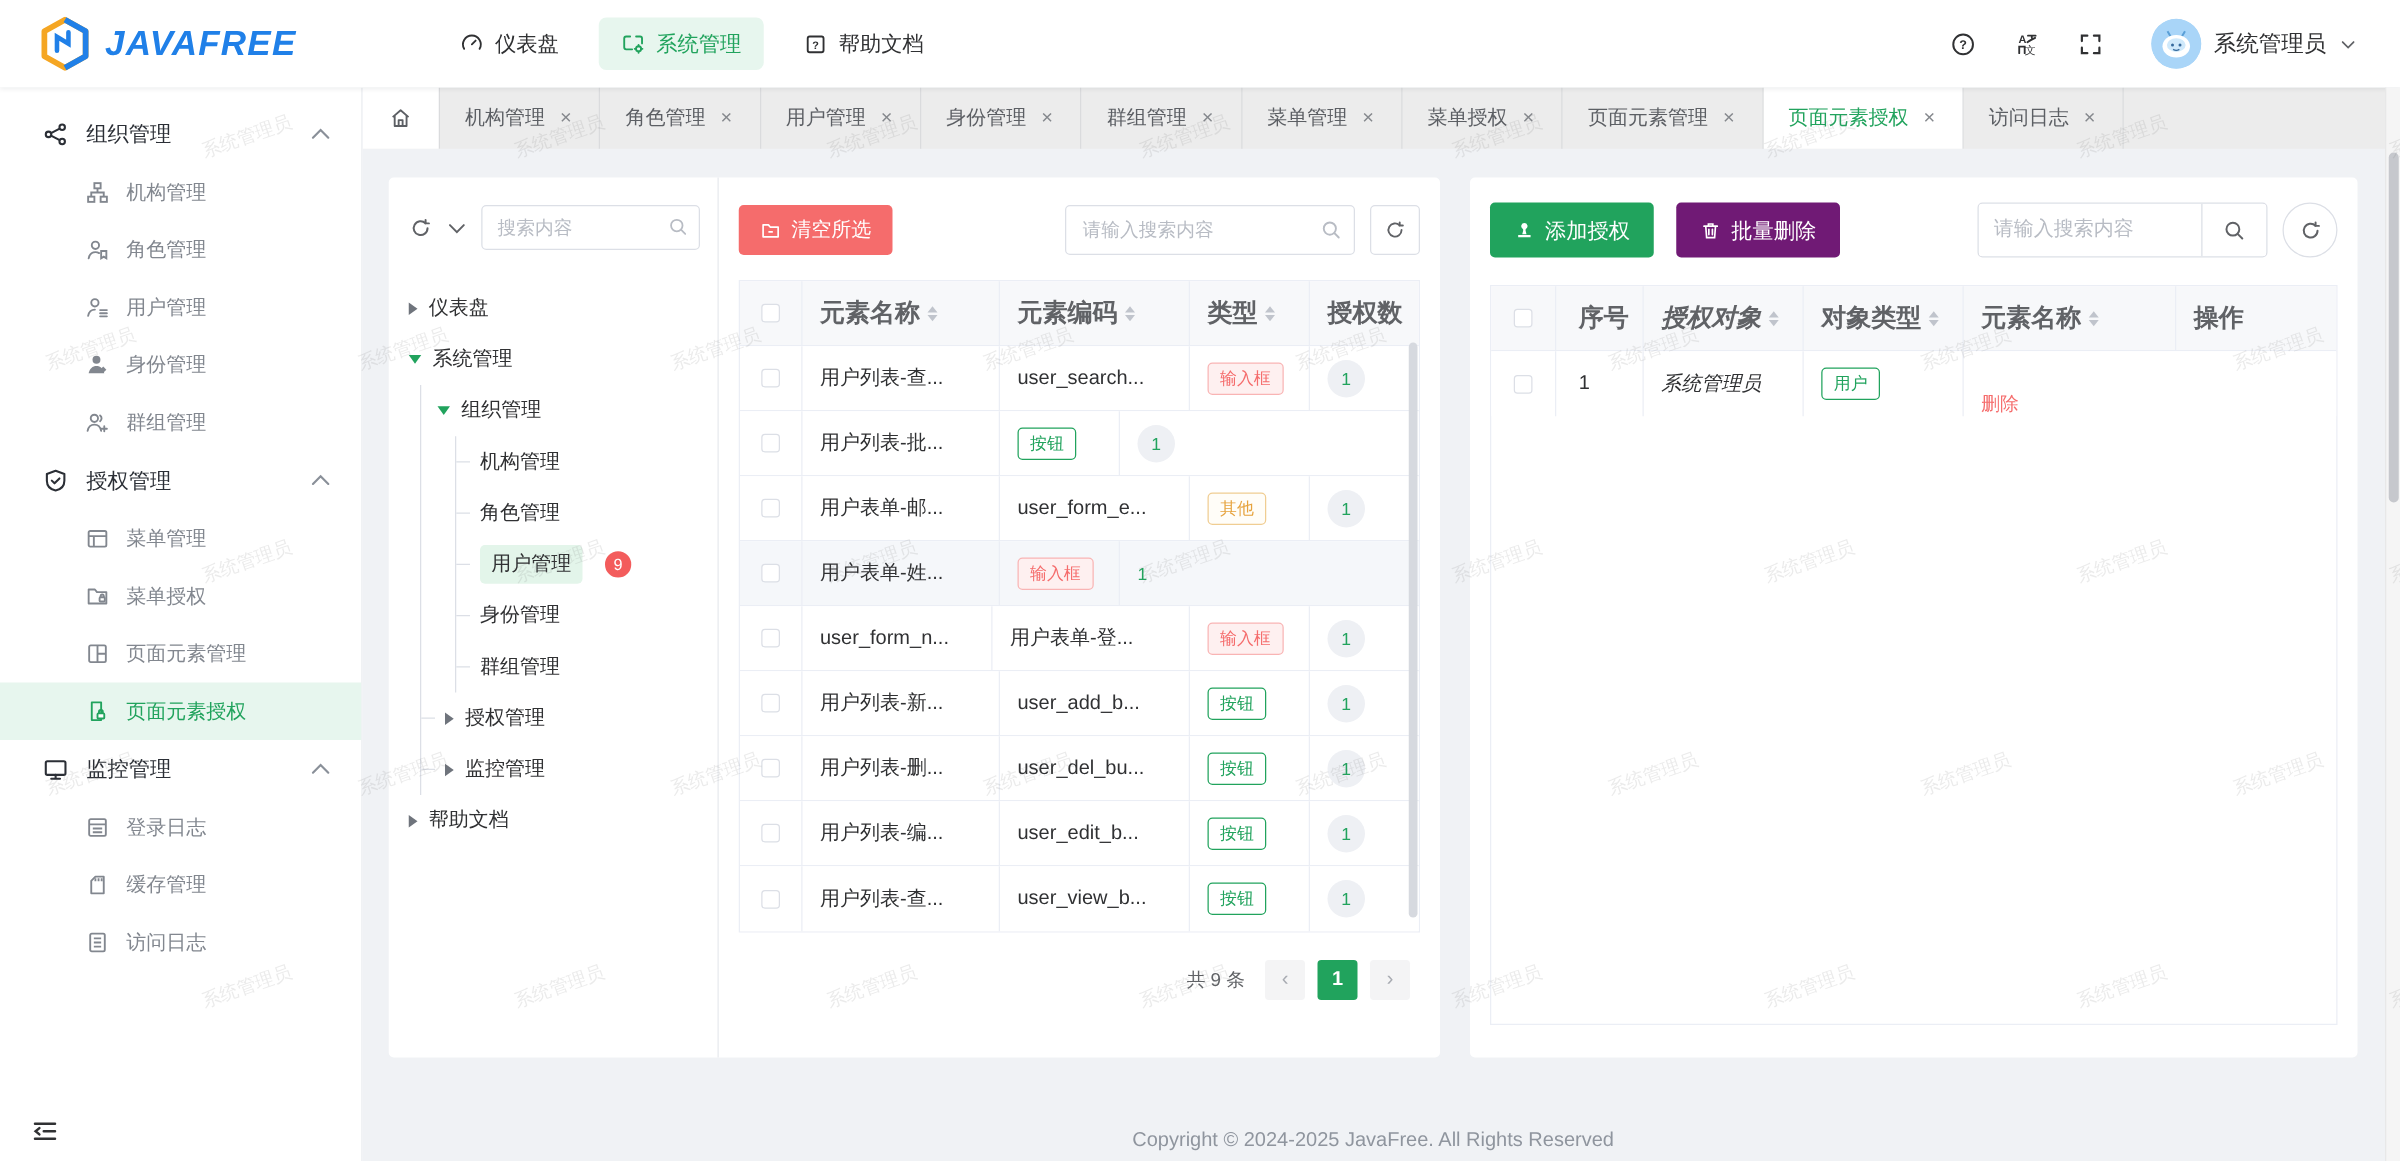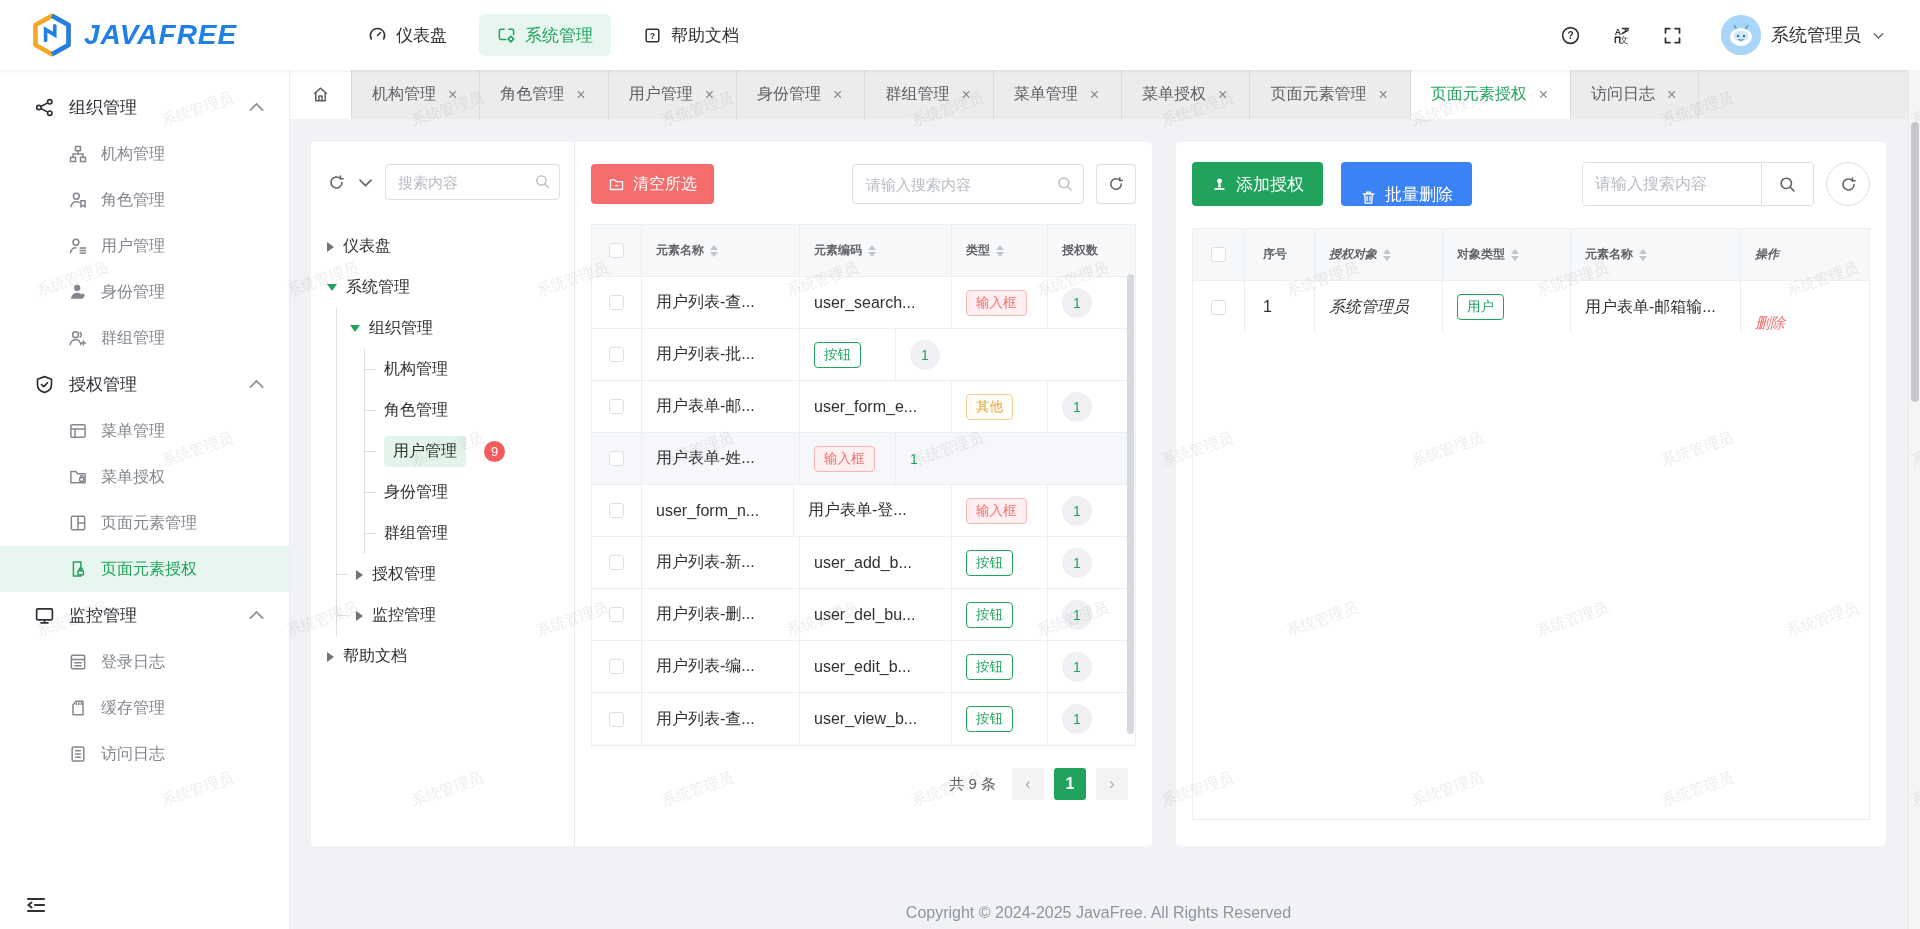--- a/index.html
+++ b/index.html
@@ -85,39 +85,39 @@
             display:inline-flex; align-items:center; justify-content:center; margin-left:9px; padding:0 5px; }
 
   
   .table-pane { flex:1; padding:22px 16px 0 16px; position:relative; }
   .toolbar { display:flex; align-items:center; }
   .btn { display:inline-flex; align-items:center; gap:8px; height:40px; padding:0 17px; border-radius:4px;
          font-size:16px; color:#fff; border:none; cursor:pointer; }
   .btn .ic { width:17px; height:17px; color:#fff; }
   .btn-danger { background:#f56c6c; }
   .btn-green { background:#21a35d; }
-  .btn-pink { background:#3b82f6; cursor:not-allowed;align-items:flex-end; }
+  .btn-pink { background:#701a75; cursor:not-allowed; }
   .search-box { position:relative; width:232px; }
   .search-box input { width:100%; height:40px; border:1px solid #dcdfe6; border-radius:4px;
                       padding:0 34px 0 13px; font-size:15px; outline:none; color:#303133; }
   .search-box input::placeholder { color:#b8bcc4; }
   .search-box .ic { position:absolute; right:10px; top:11px; width:18px; height:18px; color:#b8bcc4; }
   .sq-btn { width:40px; height:40px; border:1px solid #dcdfe6; border-radius:4px; background:#fff;
             display:inline-flex; align-items:center; justify-content:center; cursor:pointer; }
   .sq-btn .ic { width:18px; height:18px; color:#606266; }
 
   .mtable { margin-top:20px; border:1px solid #ebeef5; }
   .trow { display:flex; align-items:stretch; height:52px; border-bottom:1px solid #ebeef5; background:#fff; }
   .trow:last-child { border-bottom:none; }
   .trow.head { background:#f7f8fa; }
   .trow.hover { background:#f5f7fa; }
   .cell { display:flex; align-items:center; padding-left:14px; border-right:1px solid #ebeef5;
           font-size:16px; color:#303133; overflow:hidden; white-space:nowrap; }
   .cell:last-child { border-right:none; }
-  .head .cell { font-weight:bold; color:#606266; font-size:12px; }
+  .head .cell { font-weight:bold; color:#606266; font-size:20px; }
   .c-check { width:50px; justify-content:center; padding-left:0; }
   .c-name { width:158px; }
   .c-code { width:152px; }
   .c-type { width:96px; }
   .c-count { flex:1; }
   .checkbox { width:15px; height:15px; border:1px solid #dcdfe6; border-radius:3px; background:#fff; cursor:pointer; }
   .sort { display:inline-flex; flex-direction:column; gap:2px; margin-left:6px; cursor:pointer; }
   .sort i { display:block; width:0; height:0; border-left:4px solid transparent; border-right:4px solid transparent; }
   .sort .up { border-bottom:5px solid #c0c4cc; }
   .sort .dn { border-top:5px solid #c0c4cc; }
@@ -148,21 +148,21 @@
   .circle-btn { width:44px; height:44px; border-radius:50%; border:1px solid #dcdfe6; background:#fff;
                 display:inline-flex; align-items:center; justify-content:center; cursor:pointer; }
   .circle-btn .ic { width:19px; height:19px; color:#606266; }
   .btn-lg { height:44px; font-size:17px; padding:0 19px; }
   .rtable { margin-top:22px; border:1px solid #ebeef5; height:592px; background:#fff; }
   .c2-check { width:52px; justify-content:center; padding-left:0; }
   .c2-idx { width:70px; padding-left:18px; }
   .c2-target { width:128px;font-style:italic; }
   .c2-ttype { width:128px; }
   .c2-name { width:170px; }
-  .c2-act { flex:1;font-style:italic; }
+  .c2-act { flex:1; }
   .del-link { color:#f56c6c; font-size:15px; cursor:pointer;margin-top:32px; }
 
   
   .footer { margin-top:14px; text-align:center; font-size:16px; color:#8f959e; }
   .page-scrollbar { position:absolute; right:0; top:70px; bottom:0; width:12px; background:#f5f5f5;
                     border-left:1px solid #e8e8e8; z-index:40; }
   .page-thumb { position:absolute; left:2px; top:52px; width:8px; height:280px; border-radius:4px; background:#c6c8cd; cursor:pointer; }
   .wm-layer { position:absolute; left:0; top:70px; right:0; bottom:0; pointer-events:none; z-index:50; overflow:hidden; }
   .wm { position:absolute; transform:rotate(-19deg); color:rgba(110,110,110,.14); font-size:15px; white-space:nowrap; }
 </style>
@@ -884,21 +884,20 @@
           </div>
           <div class="trow">
             <span class="cell c2-check">
                 <span class="checkbox"></span>
               </span>
             <span class="cell c2-idx">1</span>
             <span class="cell c2-target">系统管理员</span>
             <span class="cell c2-ttype">
                 <span class="tag" data-tagtype="green">用户</span>
               </span>
-            <span class="cell c2-name">用户表单-邮箱输...</span>
             <span class="cell c2-act">
                 <span class="del-link">删除</span>
               </span>
           </div>
         </div>
       </div>
     </div>
 
     <div class="footer">Copyright © 2024-2025 JavaFree. All Rights Reserved</div>
   </div>

